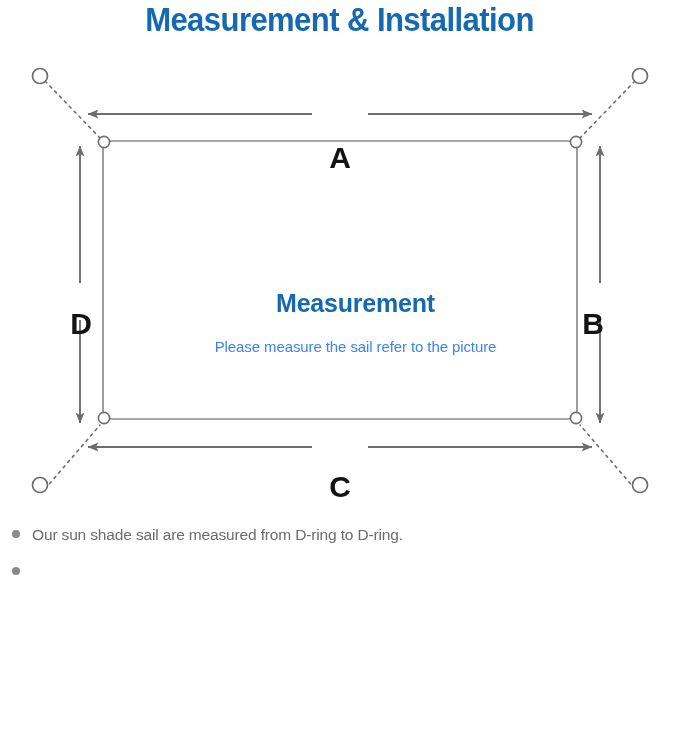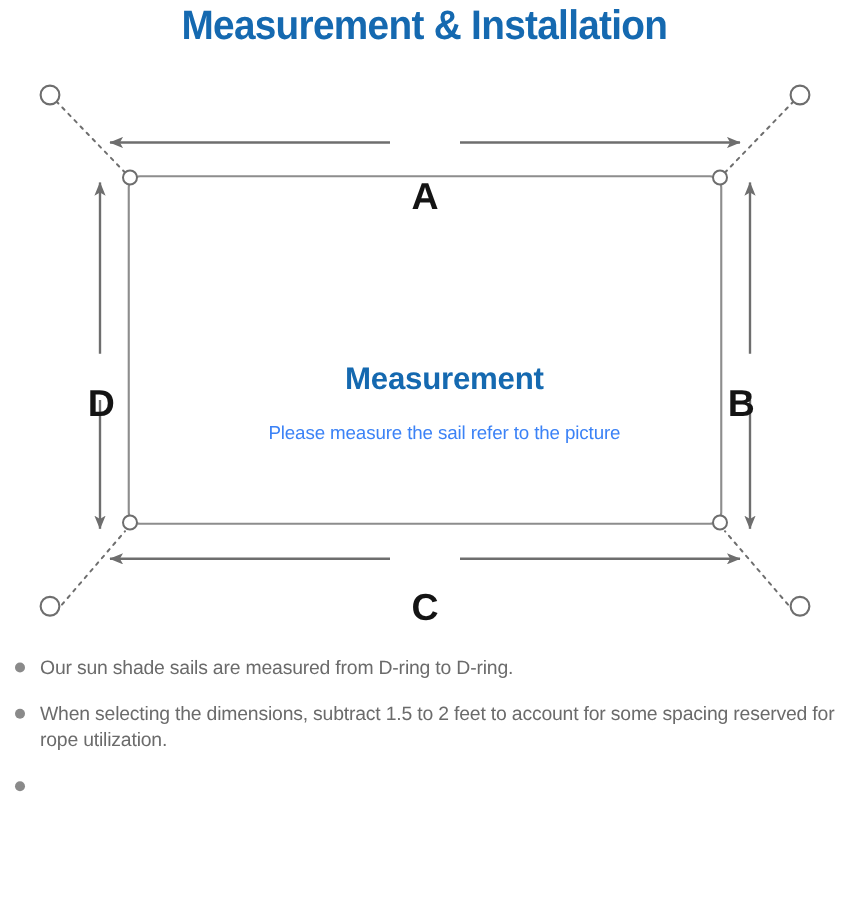--- a/index.html
+++ b/index.html
@@ -185,27 +185,23 @@
   <div class="dim-letter" id="dim-b">B</div>
   <div class="dim-letter" id="dim-c">C</div>
   <div class="dim-letter" id="dim-d">D</div>
 
 </div>
 
 <div id="notes">
 
   <div class="note">
     <span class="dot"></span>
-    <span>Our sun shade sails are measured from D-ring to D-ring.</span>
+    <span>Our sun shade sail are measured from D-ring to D-ring.</span>
   </div>
 
 
-  <div class="note">
-    <span class="dot"></span>
-    <span>When selecting the dimensions, subtract 1.5 to 2 feet to account for some spacing reserved for rope utilization.</span>
-  </div>
 
   <div class="note">
     <span class="dot"></span>
   </div>
 
 
 </div>
 
 </body></html>

